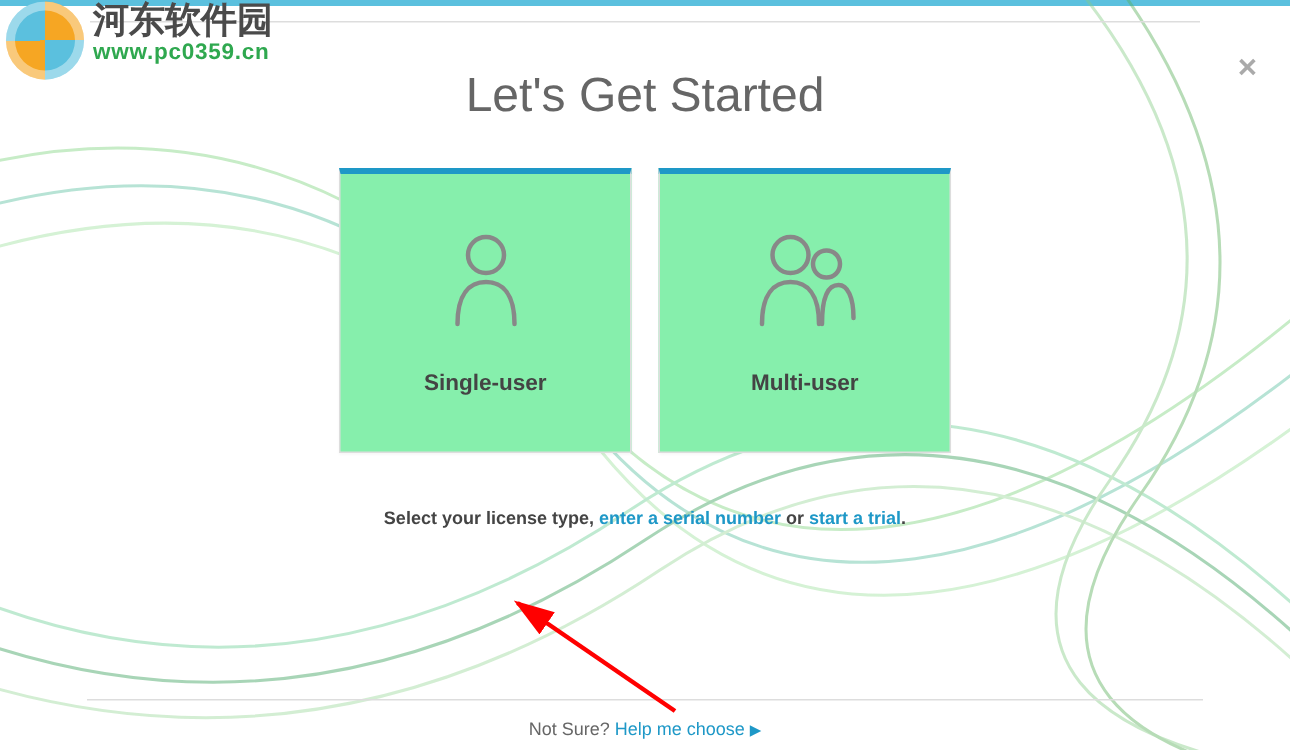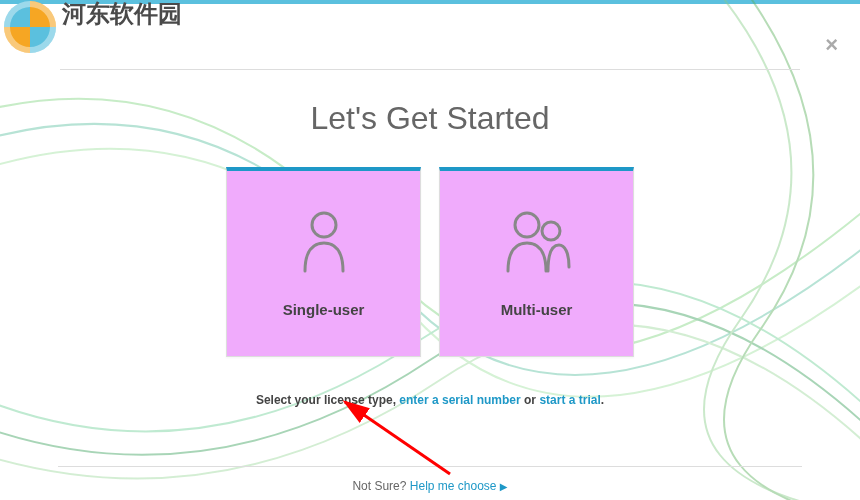--- a/index.html
+++ b/index.html
@@ -25,36 +25,35 @@
 .wm-text { display: flex; flex-direction: column; line-height: 1.1; }
 .wm-title { font-size: 24px; font-weight: bold; color: #4a4a4a; font-family: "Microsoft YaHei", sans-serif;}
 .wm-url { font-size: 15px; color: #2fa84f; font-weight: bold; letter-spacing: 0.5px;}
 .close-x {
   position: absolute; top: 32px; right: 22px; z-index: 6;
   font-size: 22px; color: #aaa; cursor: pointer; font-weight: bold;
 }
 .content {
   position: relative; z-index: 2;
   width: 740px; margin: 0 auto;
-  padding-top: 55px;
 }
 .divider { height: 1px; background: #ddd; margin: 10px 0 30px 0; }
 .heading {
   text-align: center;
   font-size: 32px;
   font-weight: 300;
   color: #666;
   margin-bottom: 30px;
 }
 .cards {
   display: flex; justify-content: center; gap: 18px;
 }
 .card {
   width: 195px; height: 190px;
-  background: #f0abfc;
+  background: #86efac;
   border: 1px solid #ddd;
   border-top: 4px solid #1e98c7;
   display: flex; flex-direction: column; align-items: center; justify-content: center;
   gap: 24px;
   cursor: pointer;
   box-shadow: 0 1px 2px rgba(0,0,0,0.04);
 }
 .card-label { font-size: 15px; font-weight: bold; color: #444; }
 .instruction {
   text-align: center; margin-top: 36px;
@@ -92,20 +91,21 @@
       <path d="M 700 -30 Q 860 150 740 320 T 900 520" stroke="#88cc88"></path>
       <path d="M 730 -30 Q 880 160 760 330 T 920 530" stroke="#5bb05b"></path>
     </g>
   </svg>
 </div>
 
 <div class="watermark">
   <div class="wm-logo"></div>
   <div class="wm-text">
     <div class="wm-title">河东软件园</div>
+    <div class="wm-url">www.pc0359.cn</div>
   </div>
 </div>
 
 <div class="close-x">×</div>
 
 <div class="content">
   <div class="divider"></div>
   <h1 class="heading">Let's Get Started</h1>
 
   <div class="cards">

